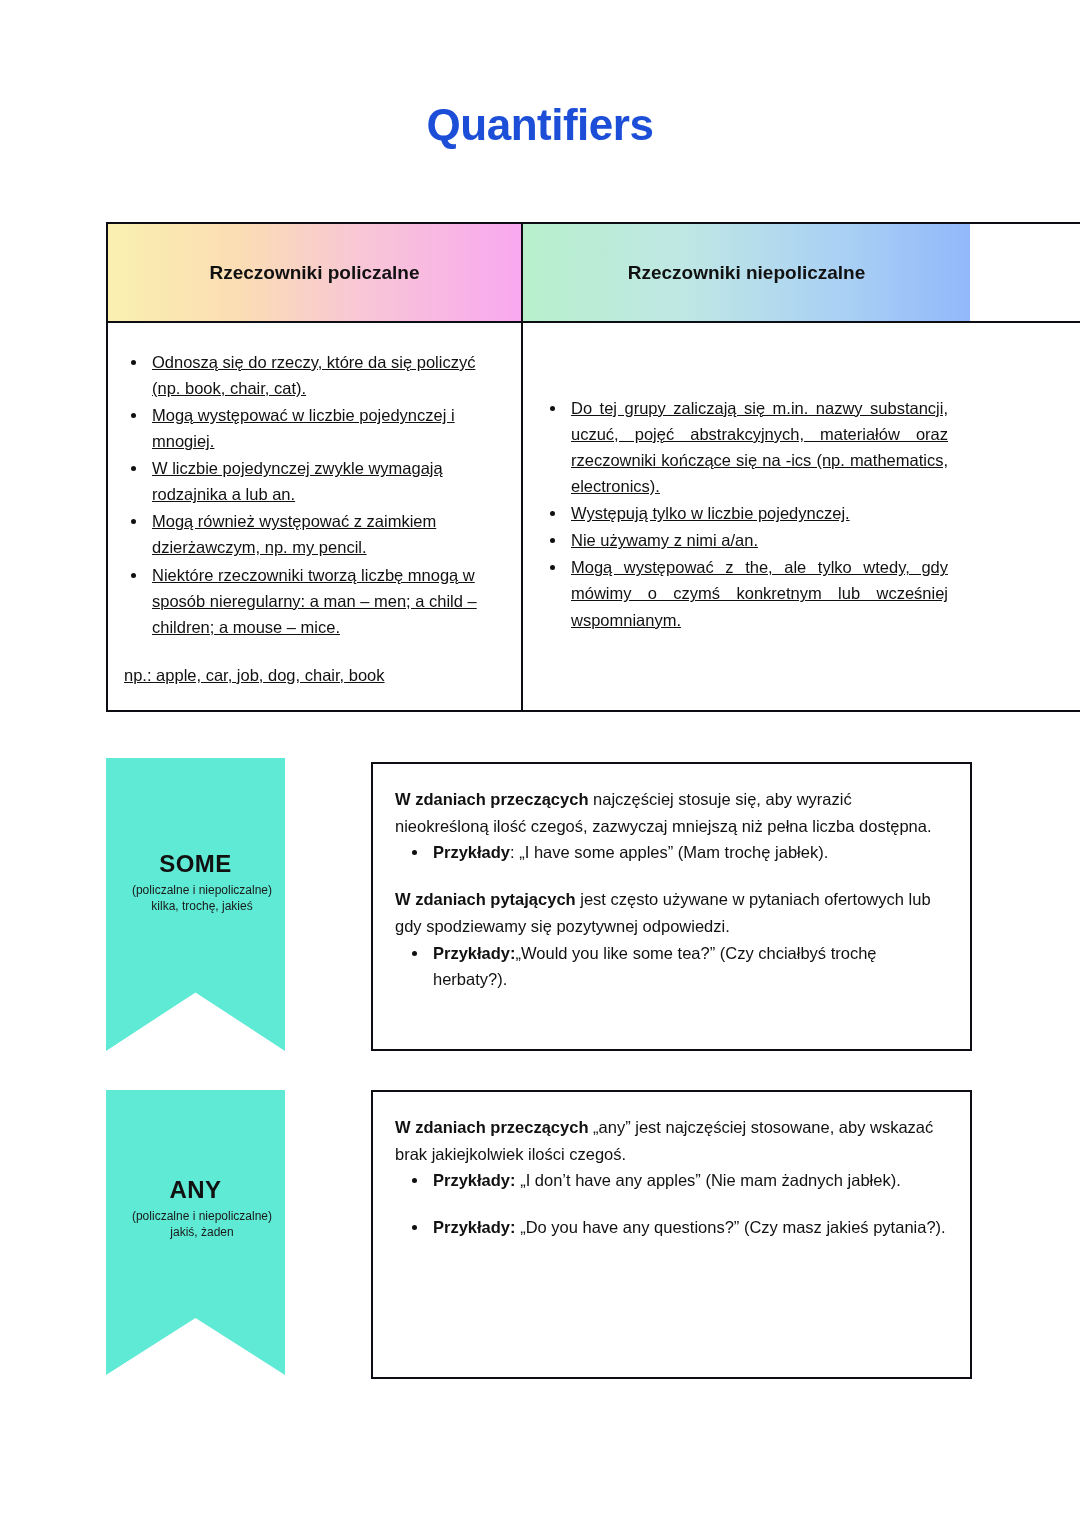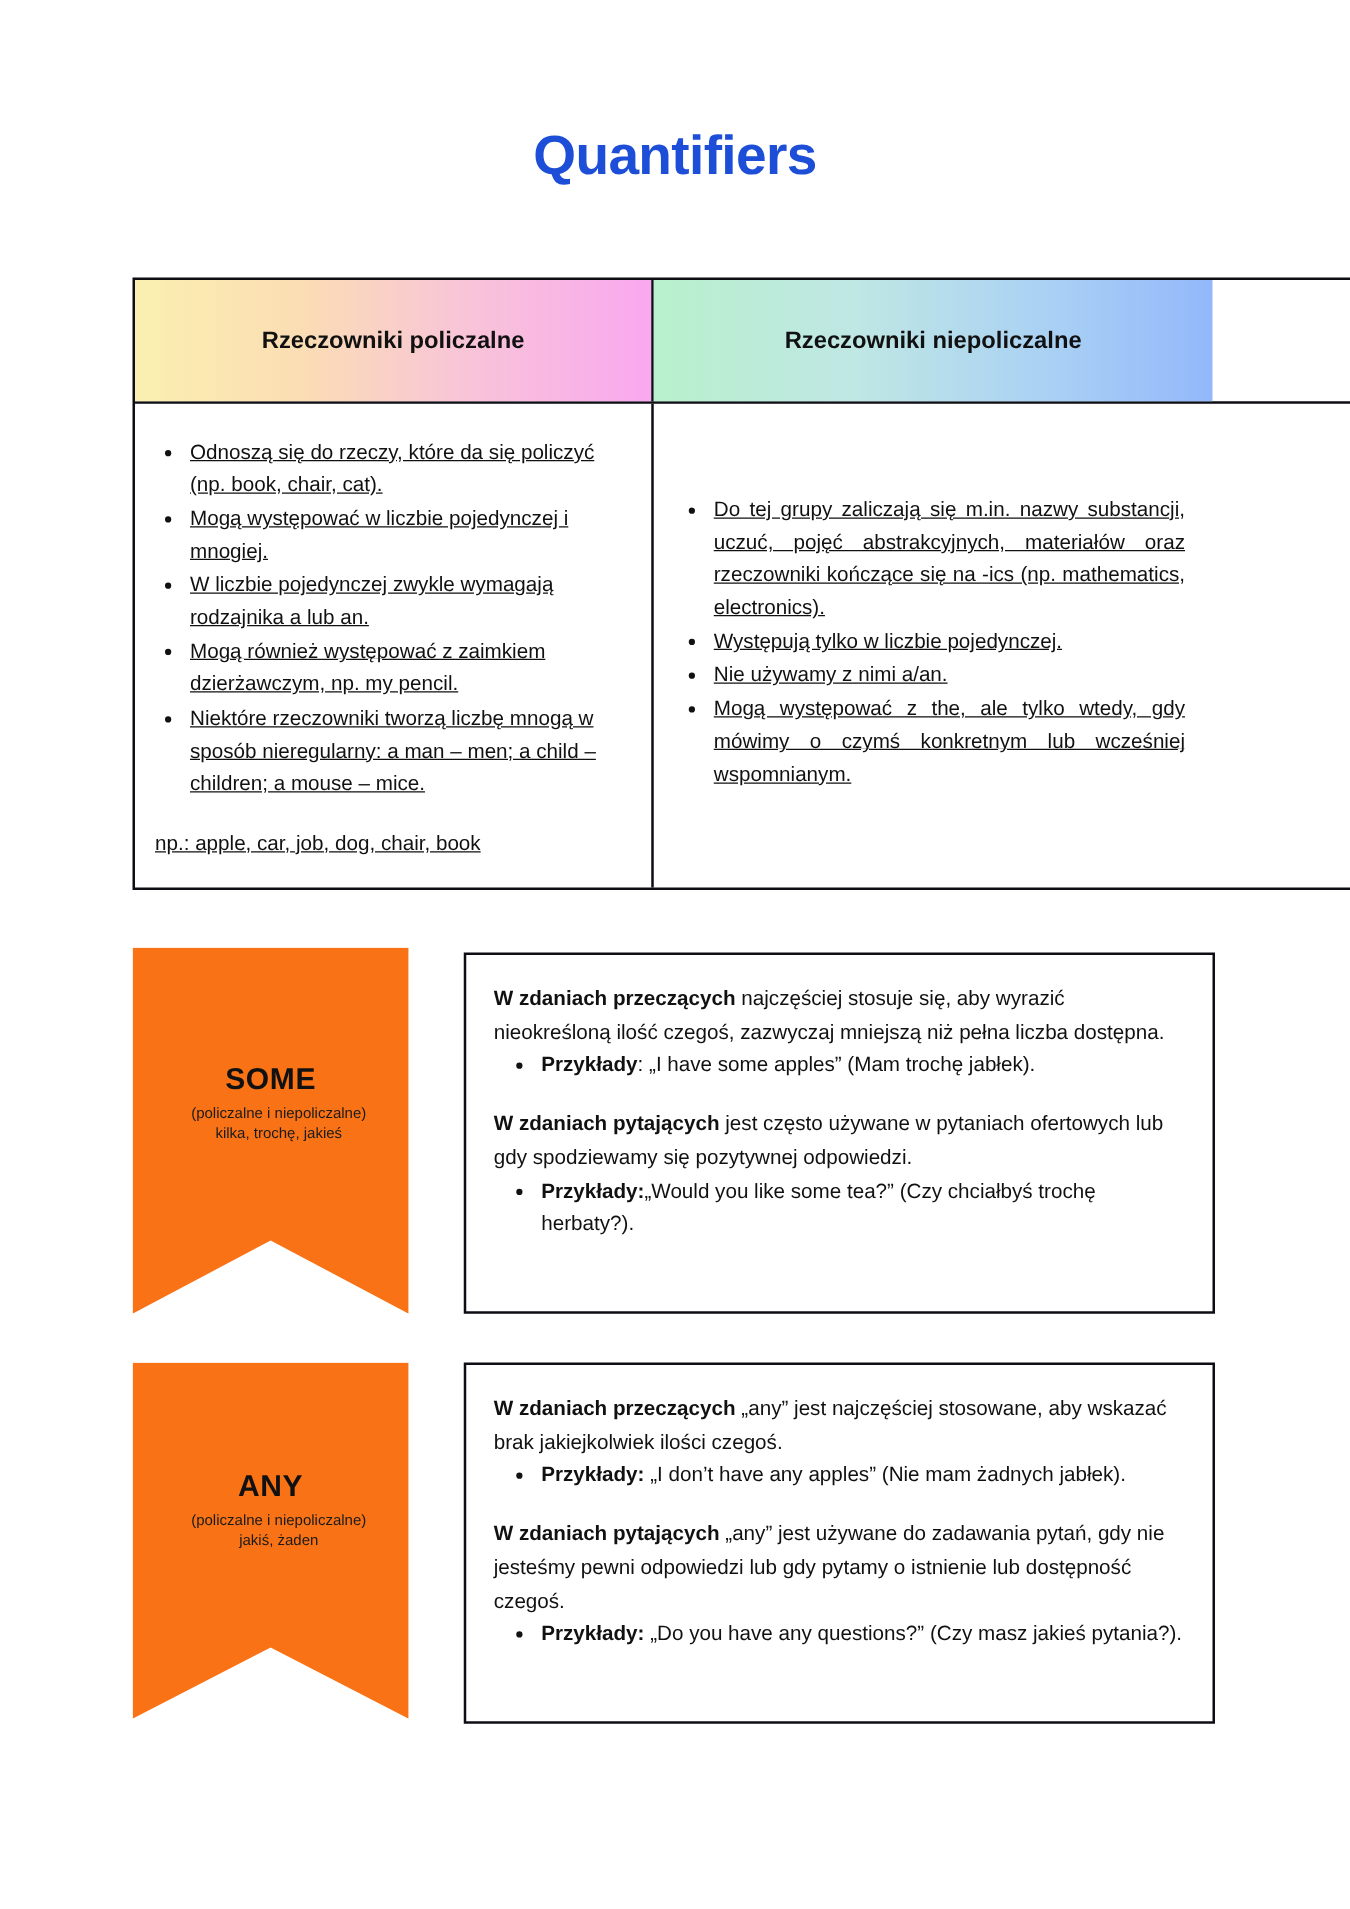--- a/index.html
+++ b/index.html
@@ -104,22 +104,22 @@
   .td-right li:last-child { text-align: justify; }
   .example-line {
     margin-top: 22px;
     font-size: 16.5px;
   }
   .td-right .example-line { text-align: left; margin-top: 26px; }
 
   
   .ribbon {
     position: absolute;
-    width: 221px;
-    background: #f97316;
+    width: 179px;
+    background: #5eead4;
     display: flex;
     flex-direction: column;
     align-items: center;
     justify-content: flex-start;
     -webkit-clip-path: polygon(0 0, 100% 0, 100% 100%, 50% 80%, 0 100%);
     clip-path: polygon(0 0, 100% 0, 100% 100%, 50% 80%, 0 100%);
   }
   .ribbon-inner {
     text-align: center;
     width: 100%;
@@ -268,21 +268,20 @@
   <div class="exp-box" id="exp-any">
 
     <div class="exp-block">
       <p class="exp-para"><span class="lead">W zdaniach przeczących</span><span> „any” jest najczęściej stosowane, aby wskazać brak jakiejkolwiek ilości czegoś.</span></p>
       <ul class="exp-list">
         <li><span class="lead">Przykłady:</span><span> „I don’t have any apples” (Nie mam żadnych jabłek).</span></li>
       </ul>
     </div>
 
     <div class="exp-block">
-      <p class="exp-para"><span class="lead">W zdaniach pytających</span><span> „any” jest używane do zadawania pytań, gdy nie jesteśmy pewni odpowiedzi lub gdy pytamy o istnienie lub dostępność czegoś.</span></p>
       <ul class="exp-list">
         <li><span class="lead">Przykłady:</span><span> „Do you have any questions?” (Czy masz jakieś pytania?).</span></li>
       </ul>
     </div>
 
   </div>
 
 </div>
 
 </body></html>

